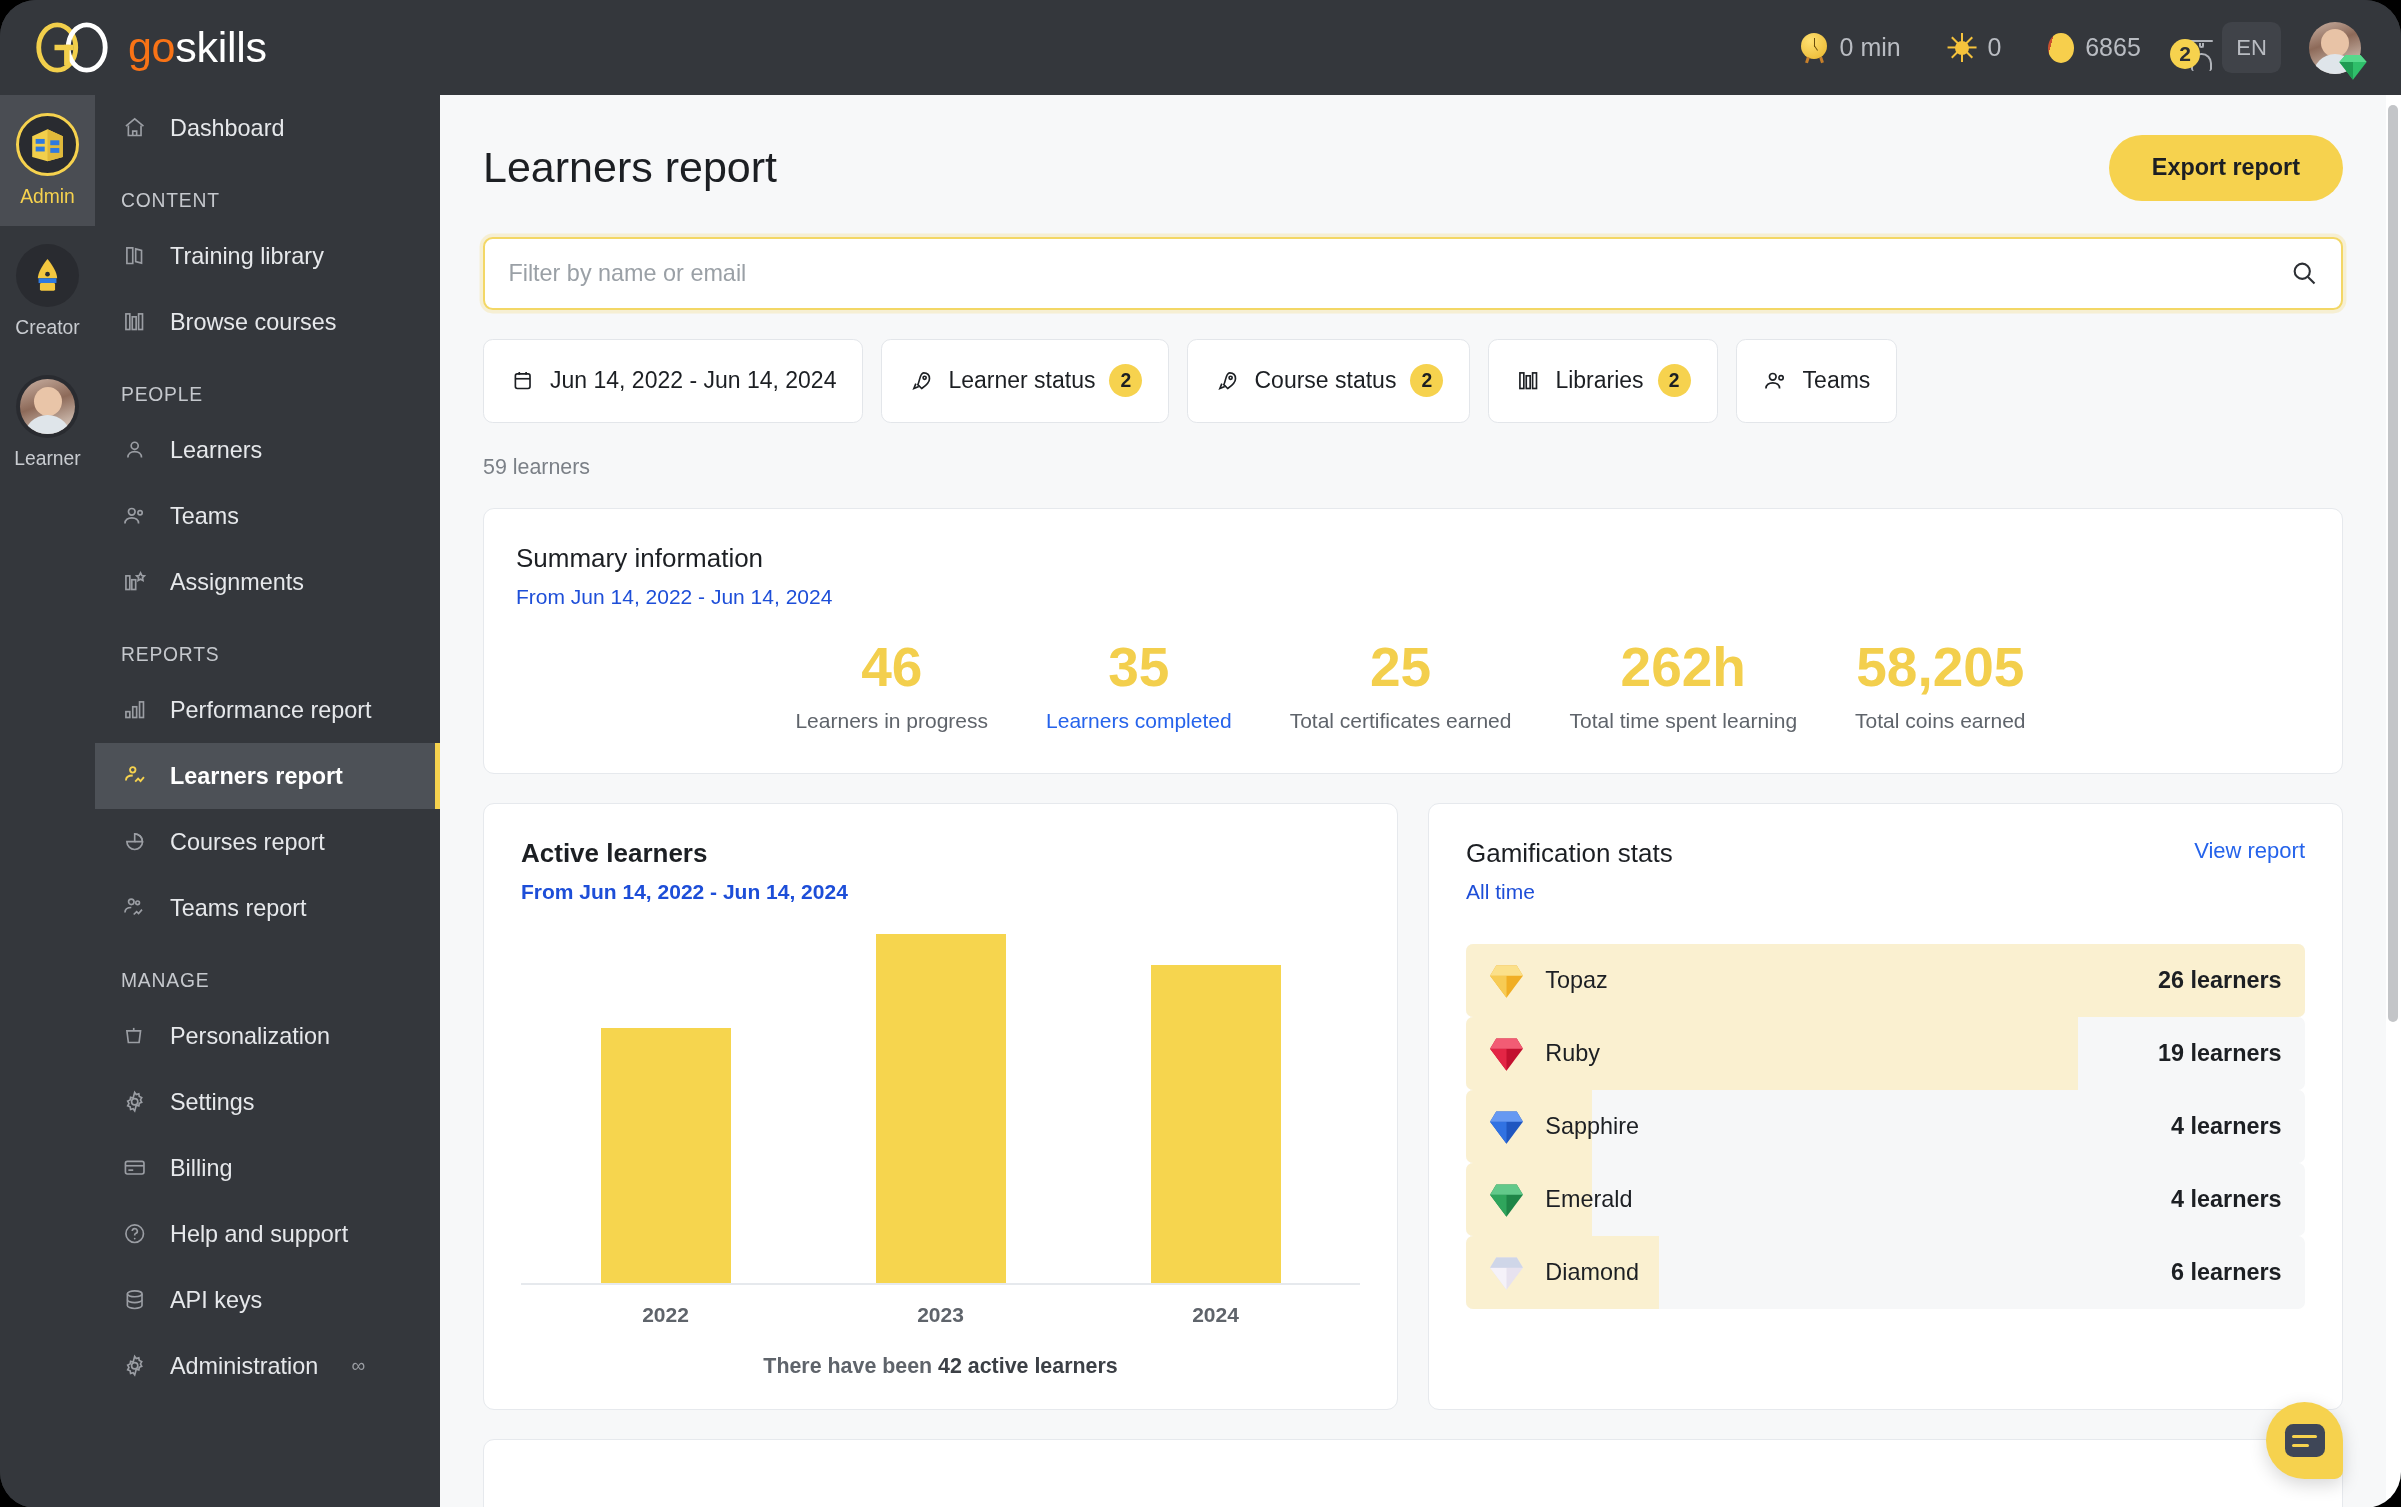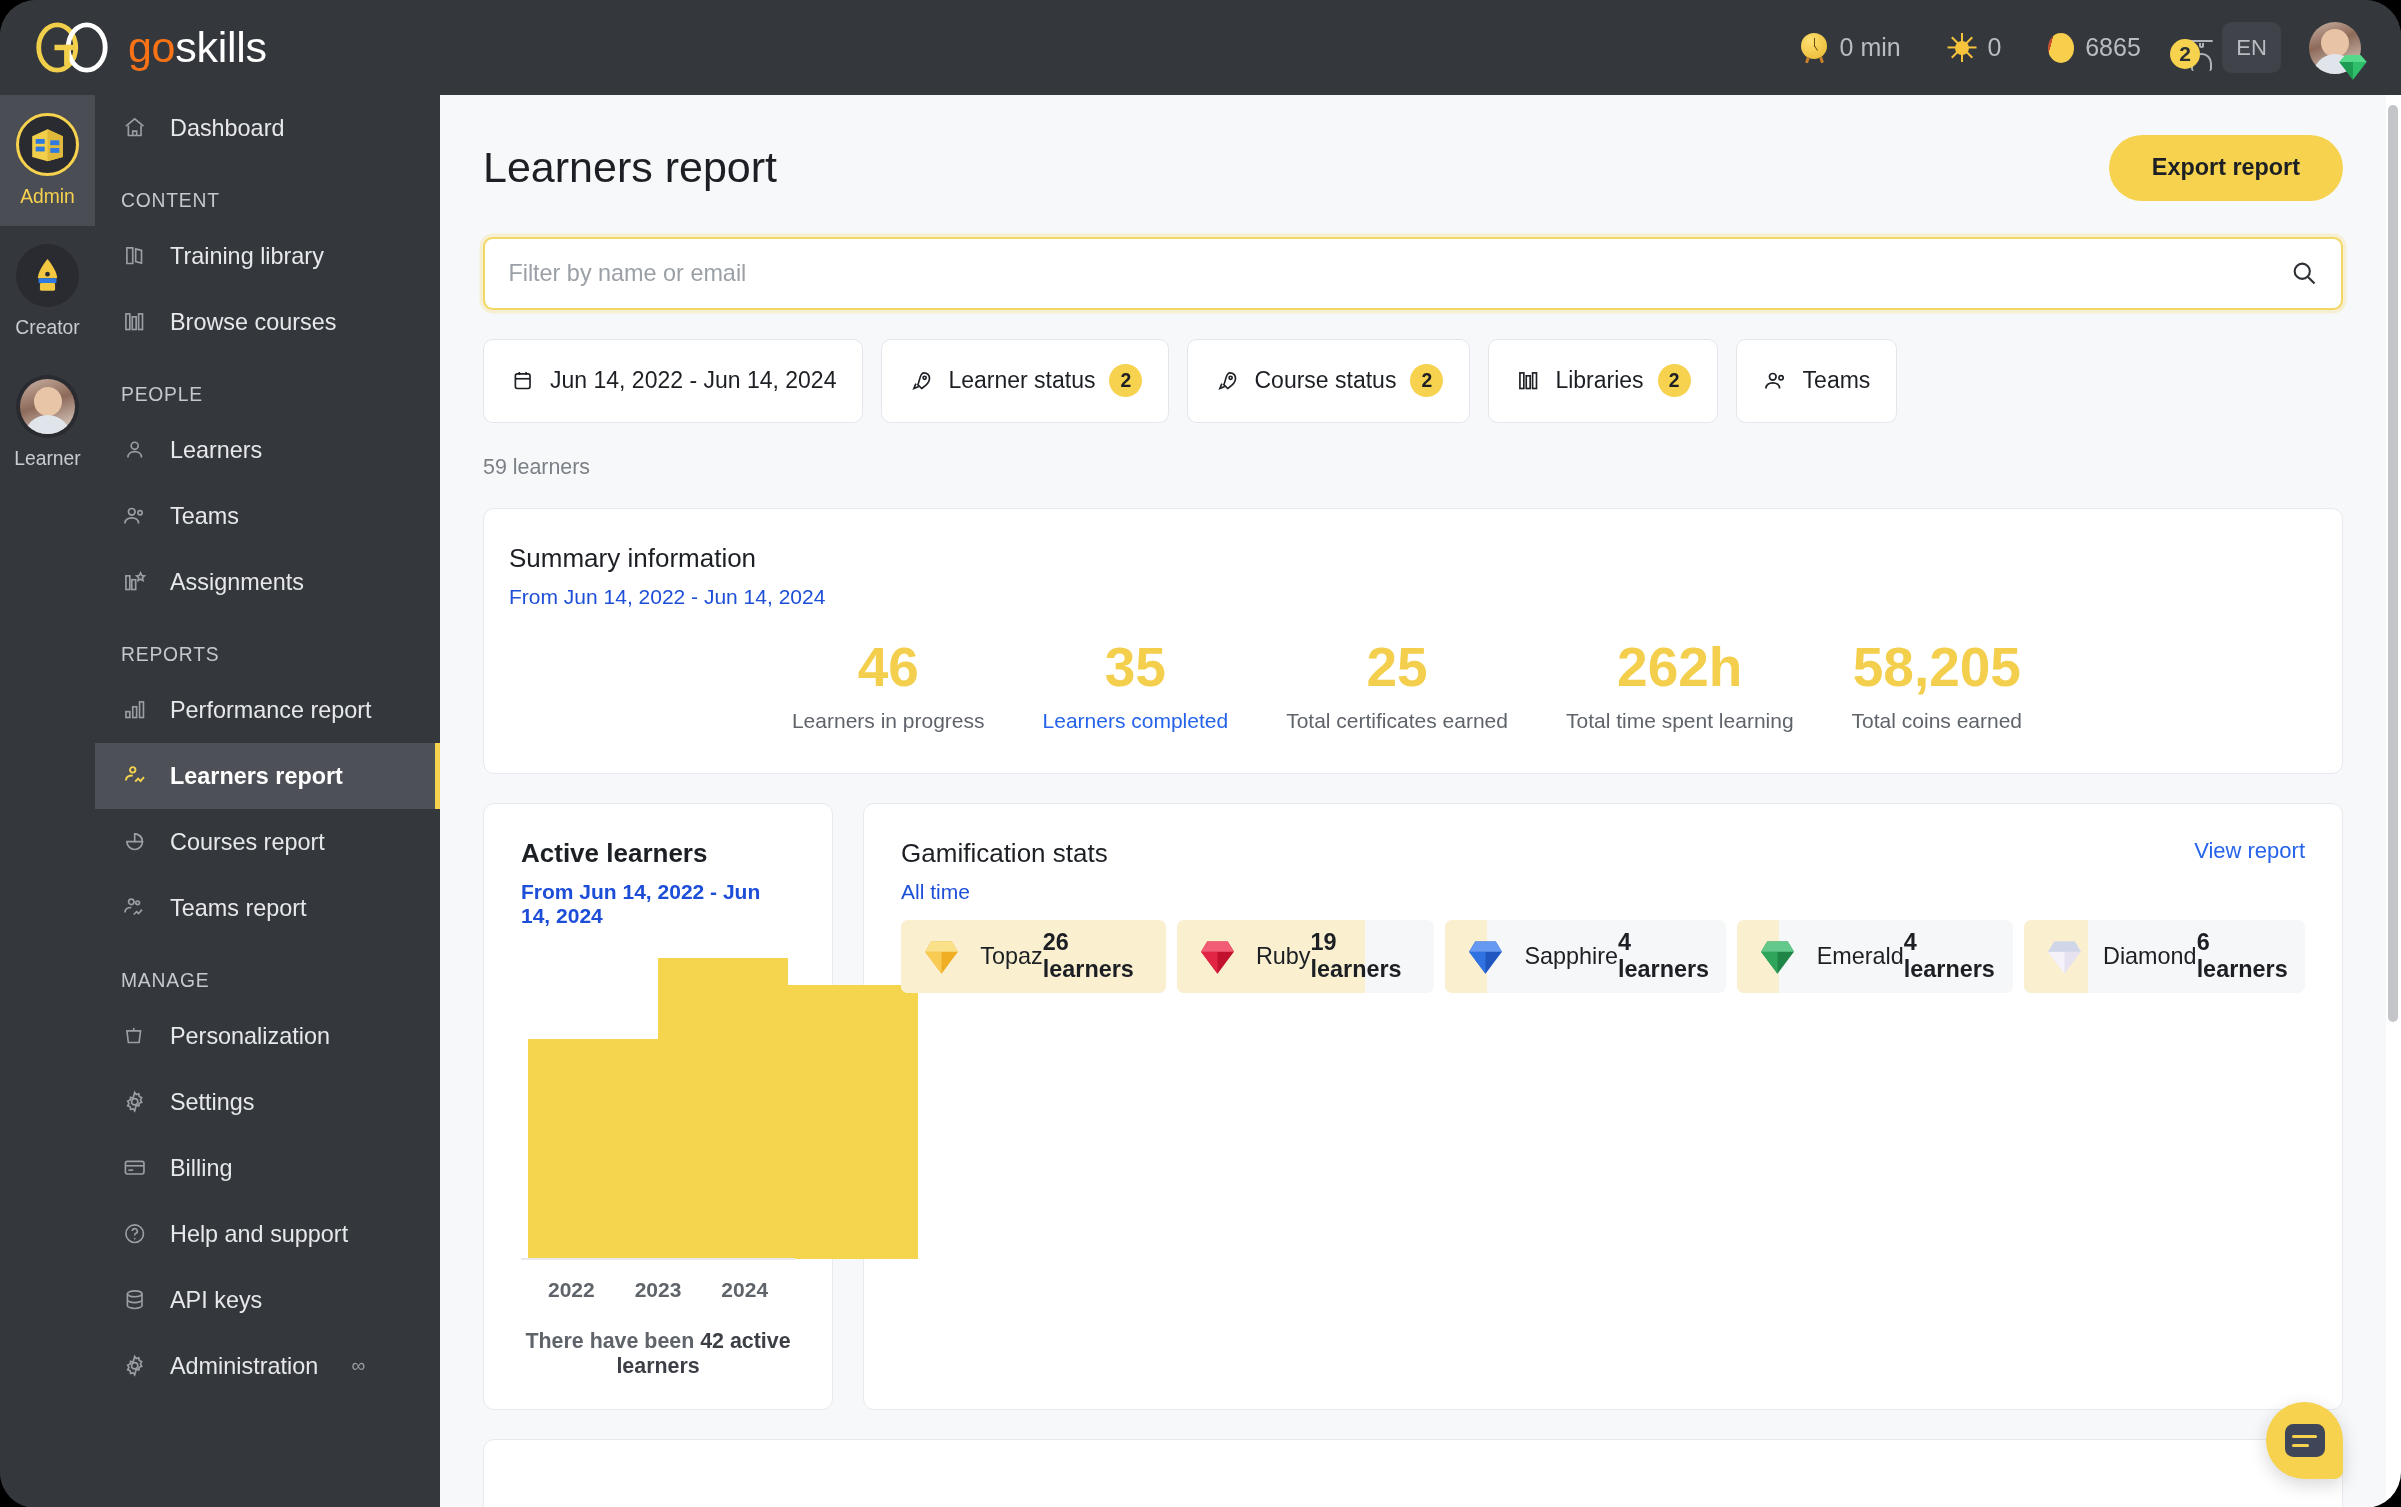--- a/index.html
+++ b/index.html
@@ -124,21 +124,21 @@
       display:flex; align-items:center; gap: 14px; padding: 0 26px; cursor:pointer; }
   .chip .txt { font-size: 23px; color:#1c1f23; }
   .chip .cico { width: 26px; height: 26px; color:#1c1f23; display:flex; align-items:center; justify-content:center; flex:none;}
   .chip .badge { min-width: 33px; height: 33px; border-radius: 16.6px; background:#f6d24e;
       font-size: 19.3px; font-weight: 700; color:#1c1f23; display:flex; align-items:center; justify-content:center; padding:0 7px;}
 
   .count-line { margin-top: 32px; font-size: 21.4px; color:#7b8087; }
 
   .card { background:#fff; border:1.4px solid #e6e9ed; border-radius: 11px; margin-top: 28px; }
 
-  .summary { padding: 34px 37px 40px 25px; }
+  .summary { padding: 34px 37px 40px 32px; }
   .card-title { font-size: 26px; color:#1c1f23; }
   .card-sub { margin-top: 11px; font-size: 21px; color:#1d4ed8; }
   .stats-row { margin-top: 30px; display:flex; justify-content:center; gap: 0; }
   .stat { text-align:center; padding: 0 29px; }
   .stat .num { font-size: 55px; font-weight: 700; color:#f3cf4d; line-height: 1.05; }
   .stat .lbl { margin-top: 12.4px; font-size: 21px; color:#5f646b; }
   .stat .lbl.link { color:#2563eb; }
 
   .two-col { display:flex; gap: 30px; margin-top: 29px; }
   .col { flex:1; background:#fff; border:1.4px solid #e6e9ed; border-radius:11px; }
@@ -150,21 +150,21 @@
   .bar { width: 130px; background:#f6d54e; }
   .axis-line { position:absolute; left:0; right:0; bottom:62px; height:2.1px; background:#e6e9ed; }
   .axis-labels { position:absolute; left:7px; right:7px; bottom:19.3px; display:flex; }
   .axis-labels div { flex:1; text-align:center; font-size:21px; color:#5f646b; }
   .chart-foot { text-align:center; font-size:21.4px; color:#5f646b; padding-top: 7px; }
   .chart-foot b { color:#3c4046; }
 
   .gam-card { padding: 34px 37px 30px 37px; height: 607px; }
   .gam-head { display:flex; align-items:flex-start; justify-content:space-between; }
   .view-report { color:#2563eb; font-size: 22px; cursor:pointer; }
-  .gam-rows { margin-top: 16px; display:flex; flex-direction:row; gap: 11px; }
+  .gam-rows { margin-top: 40px; display:flex; flex-direction:column; }
   .gam-row { position:relative; height: 73px; border-radius: 7px; background:#f6f7f8; overflow:hidden;
       display:flex; align-items:center; }
   .gam-fill { position:absolute; left:0; top:0; bottom:0; background:#faf0d0; }
   .gam-gem { position:relative; width: 39px; height: 37px; margin-left: 21px; flex:none; }
   .gam-name { position:relative; margin-left: 19.3px; font-size: 23.4px; color:#1c1f23; }
   .gam-val { position:relative; margin-left:auto; margin-right: 23.4px; font-size: 23.4px; font-weight:700; color:#1c1f23; }
 
   .bottom-card { background:#fff; border:1.4px solid #e6e9ed; border-radius:11px; margin-top: 29px; height: 166px; padding: 34px 37px; }
 
   .chat-btn { position:absolute; right: 43px; bottom: 29px; width: 77px; height: 77px;

